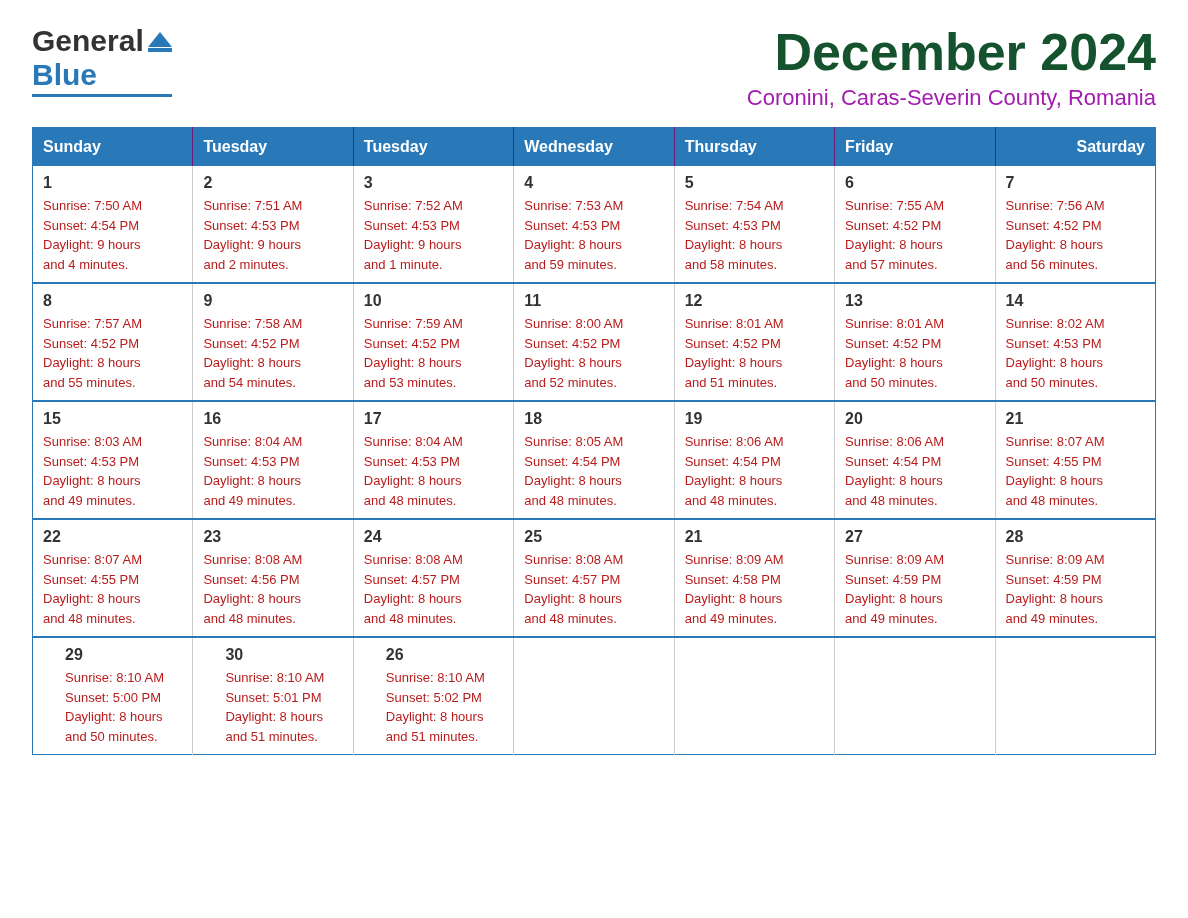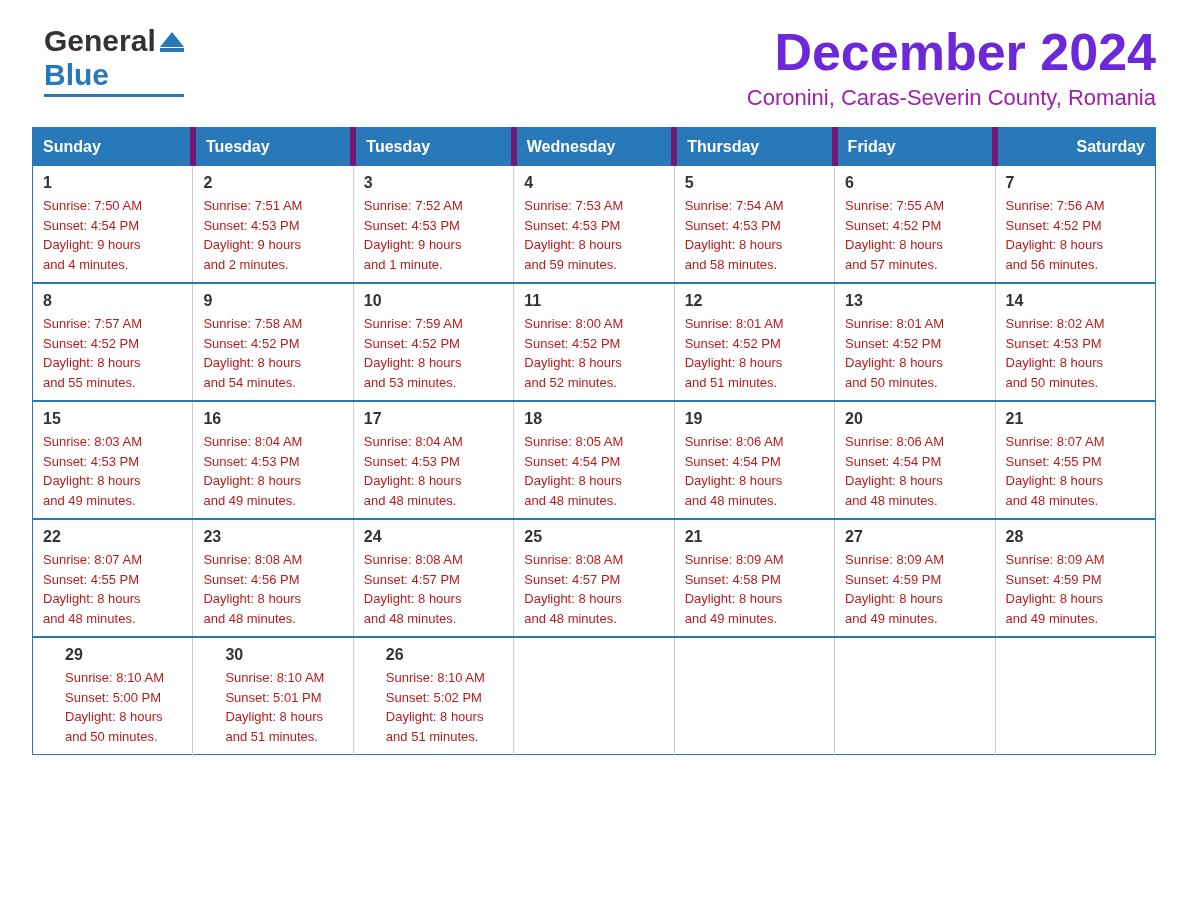--- a/index.html
+++ b/index.html
@@ -13,49 +13,48 @@
     .header-area {
       display: flex;
       justify-content: space-between;
       align-items: flex-start;
       margin-bottom: 16px;
     }
     .logo {
       display: flex;
       flex-direction: column;
       align-items: flex-start;
-      margin-left: 12px;
     }
     .title-area {
       text-align: right;
     }
     .month-title {
       font-size: 52px;
       font-weight: bold;
-      color: #6d28d9;
+      color: #14532d;
       line-height: 1.1;
     }
     .location-title {
       font-size: 22px;
       color: #a21caf;
       margin-top: 4px;
     }
     .calendar-table {
       width: 100%;
       border-collapse: collapse;
       border: 1px solid #2979b8;
     }
     .calendar-table th {
       background: #2979b8;
       color: #fff;
       font-size: 16px;
       font-weight: bold;
       padding: 10px 10px;
       text-align: left;
-      border-right: 6px solid #701a75;
+      border-right: 1px solid #701a75;
     }
     .calendar-table th:last-child { border-right: none; text-align: right; }
     .calendar-table td {
       vertical-align: top;
       padding: 8px 10px;
       font-size: 13px;
       color: #333;
       border-right: 1px solid #ccc;
       border-bottom: 2px solid #2979b8;
       width: 14.28%;

